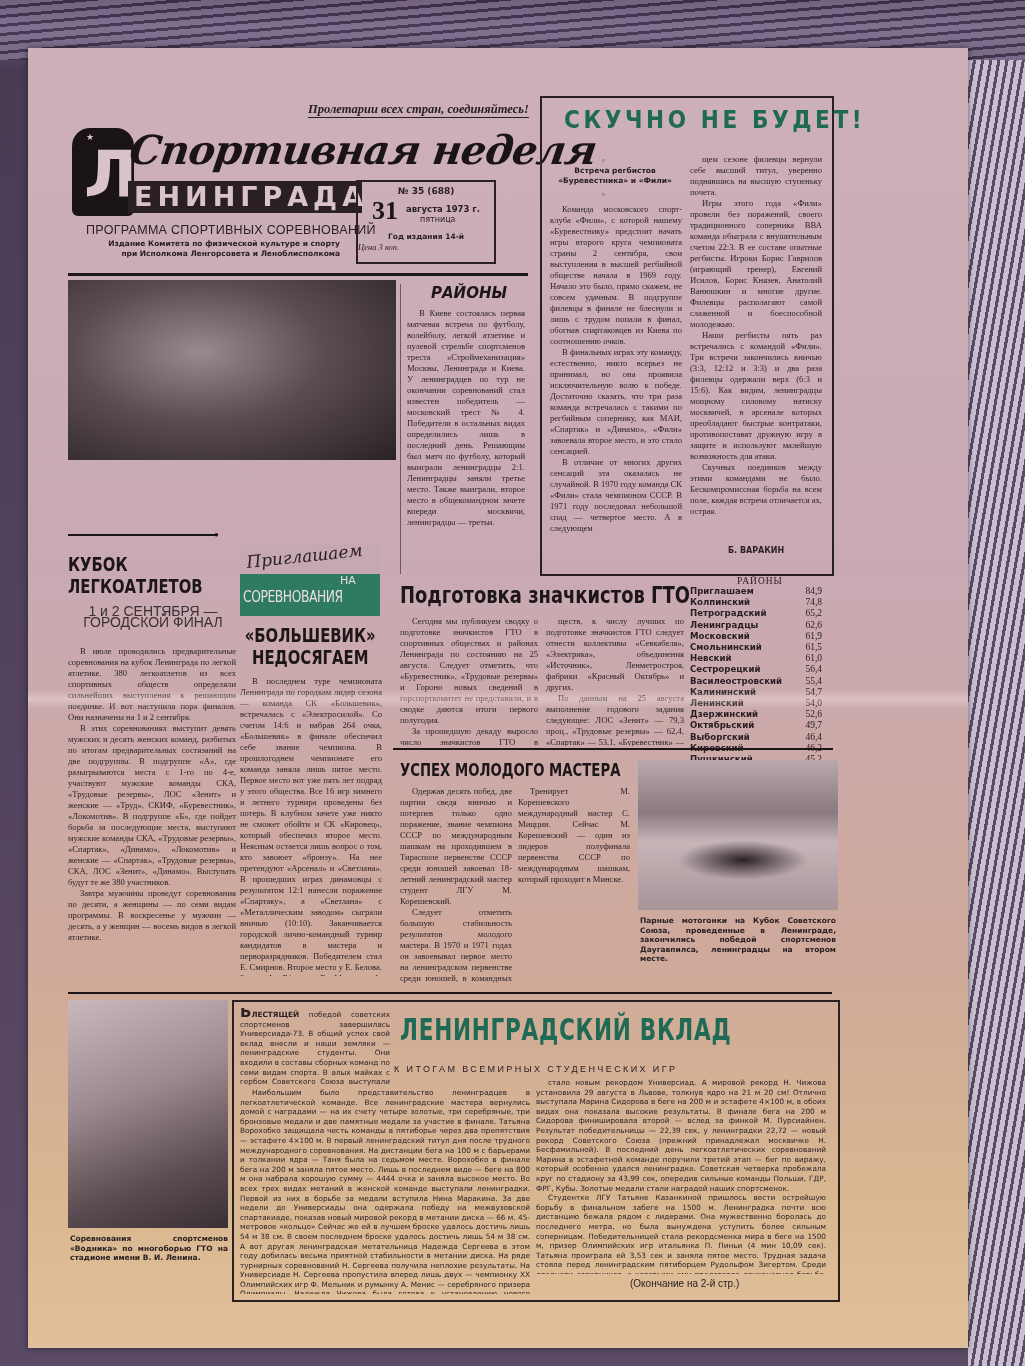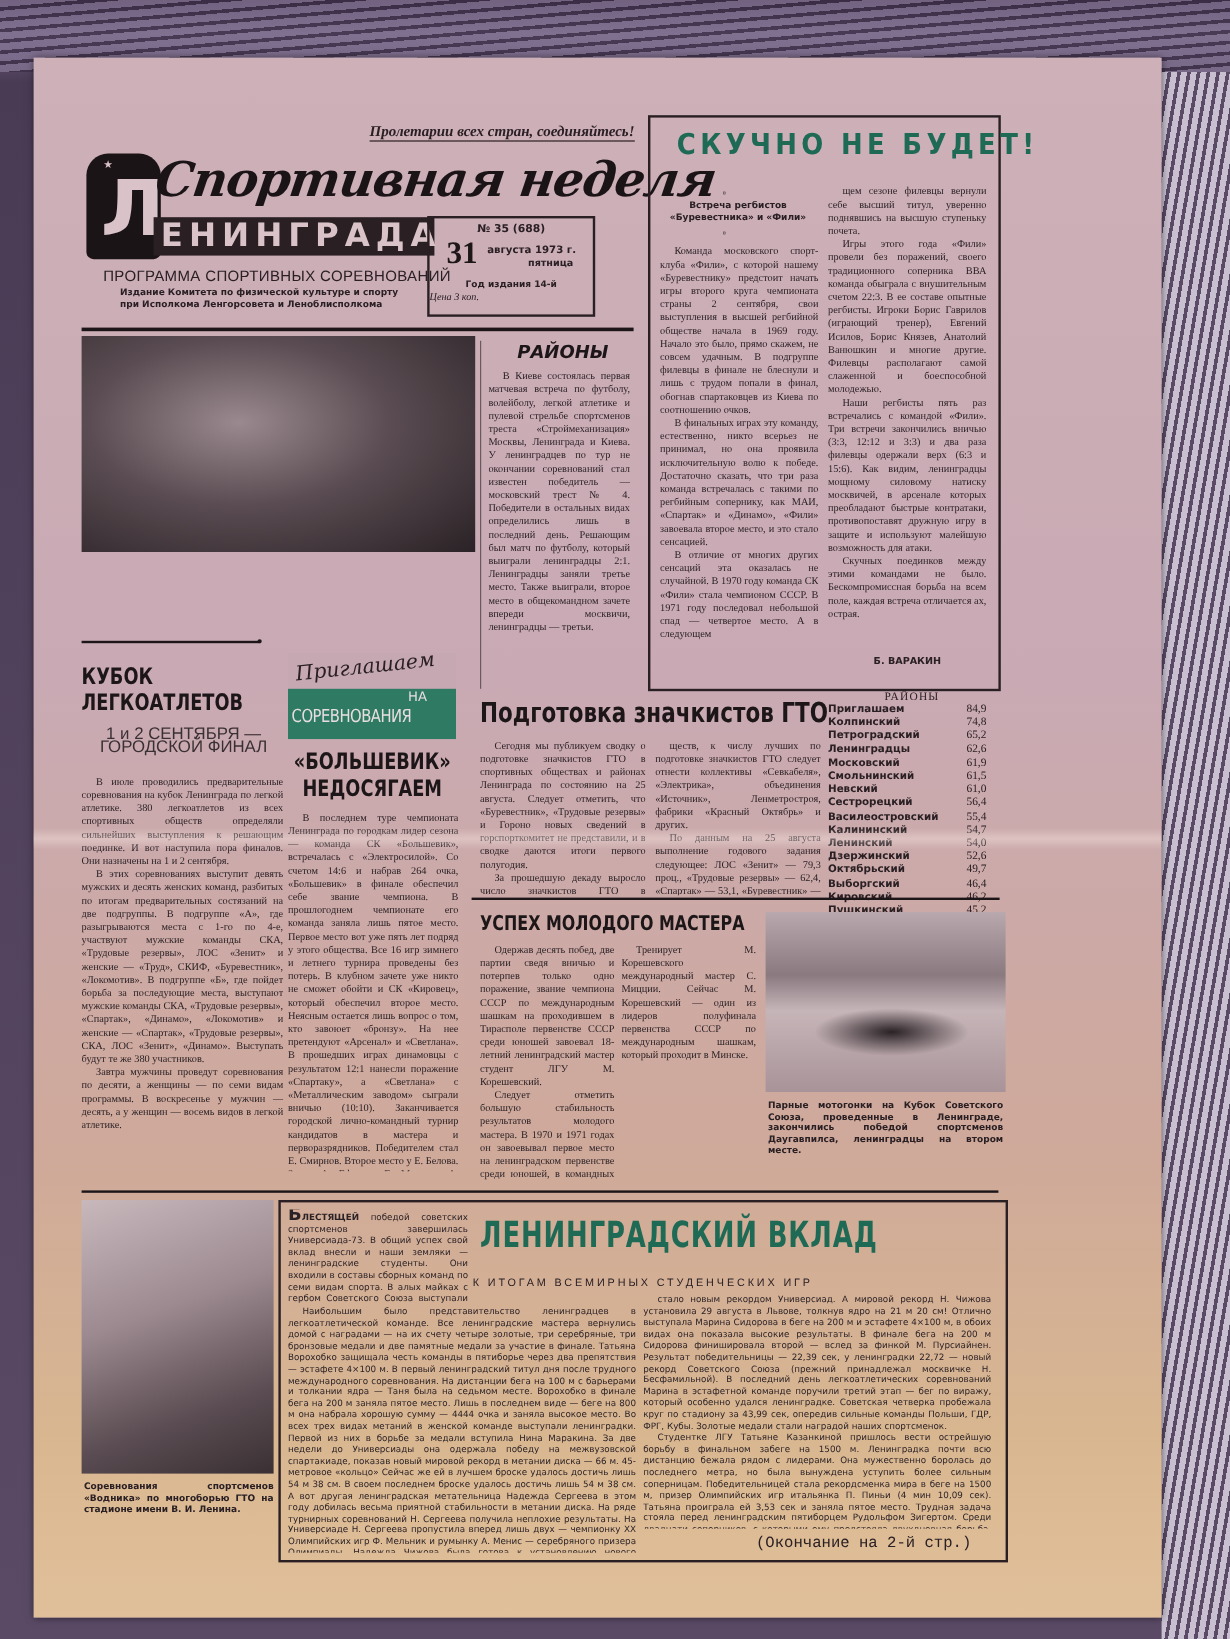--- a/index.html
+++ b/index.html
@@ -47,30 +47,30 @@
   <div class="abs" style="left:280px;top:54px;font-family:'Liberation Serif',serif;font-style:italic;font-weight:bold;font-size:12.5px;color:#2a2024;border-bottom:1.5px solid #2a2024;">Пролетарии всех стран, соединяйтесь!</div>
 
   <div class="abs logo" style="left:44px;top:80px;width:62px;height:88px;">
     <div class="abs" style="left:14px;top:4px;color:#d9c3c8;font-size:9px;">★</div>
     <div class="abs" style="left:12px;top:12px;width:38px;height:70px;color:#d9c3c8;font-family:'DejaVu Sans',sans-serif;font-weight:bold;font-size:64px;line-height:70px;text-align:center;">Л</div>
   </div>
   <div class="abs masthead-script" style="left:102px;top:78px;">Спортивная неделя</div>
   <div class="abs leningrad-band" style="left:100px;top:133px;width:222px;">ЕНИНГРАДА</div>
 
   <div class="abs" style="left:58px;top:175px;font-family:'Liberation Sans',sans-serif;font-size:12.5px;color:#2a2024;letter-spacing:.3px;">ПРОГРАММА СПОРТИВНЫХ СОРЕВНОВАНИЙ</div>
-  <div class="abs" style="left:72px;top:191px;width:240px;text-align:left;font-family:'DejaVu Sans',sans-serif;font-weight:bold;font-size:7.5px;line-height:10px;color:#2a2024;">
+  <div class="abs" style="left:72px;top:191px;width:240px;text-align:right;font-family:'DejaVu Sans',sans-serif;font-weight:bold;font-size:7.5px;line-height:10px;color:#2a2024;">
     <div>Издание Комитета по физической культуре и спорту</div>
     <div>при Исполкома Ленгорсовета и Леноблисполкома</div>
   </div>
 
   <div class="abs box" style="left:328px;top:132px;width:136px;height:80px;">
     <div class="abs" style="left:0;top:4px;width:136px;text-align:center;font-family:'DejaVu Sans',sans-serif;font-weight:bold;font-size:9px;color:#2a2024;">№ 35 (688)</div>
     <div class="abs" style="left:14px;top:14px;font-family:'Liberation Serif',serif;font-weight:bold;font-size:26px;color:#1d1618;">31</div>
     <div class="abs" style="left:48px;top:22px;font-family:'DejaVu Sans',sans-serif;font-weight:bold;font-size:8.5px;color:#2a2024;">августа 1973 г.</div>
-    <div class="abs" style="left:62px;top:33px;font-family:'DejaVu Sans',sans-serif;font-weight:bold;font-size:8px;color:#2a2024;margin-left:20px;">пятница</div>
+    <div class="abs" style="left:62px;top:33px;font-family:'DejaVu Sans',sans-serif;font-weight:normal;font-size:8px;color:#2a2024;">пятница</div>
     <div class="abs" style="left:0;top:50px;width:136px;text-align:center;font-family:'DejaVu Sans',sans-serif;font-weight:bold;font-size:7.5px;color:#2a2024;">Год издания 14-й</div>
     <div class="abs" style="left:0;top:60px;width:136px;text-align:left;font-family:'Liberation Serif',serif;font-style:italic;font-size:8.5px;color:#2a2024;">Цена 3 коп.</div>
   </div>
   <div class="abs heavy-rule" style="left:40px;top:225px;width:460px;height:3px;"></div>
 
   <div class="abs box" style="left:512px;top:48px;width:290px;height:476px;">
     <div class="abs green" style="left:22px;top:8px;font-family:'DejaVu Sans',sans-serif;font-weight:bold;font-size:24px;letter-spacing:4px;transform:scaleX(.9);transform-origin:left top;white-space:nowrap;">СКУЧНО НЕ БУДЕТ!</div>
     <div class="abs" style="left:60px;top:58px;font-size:8px;color:#2a2024;">▫</div>
     <div class="abs" style="left:8px;top:68px;width:130px;text-align:center;font-family:'DejaVu Sans',sans-serif;font-weight:bold;font-size:7.5px;line-height:10px;color:#2a2024;">Встреча регбистов «Буревестника» и «Фили»</div>
     <div class="abs" style="left:60px;top:92px;font-size:8px;color:#2a2024;">▫</div>
@@ -250,17 +250,17 @@
     <div class="abs green" style="left:166px;top:10px;font-family:'DejaVu Sans',sans-serif;font-weight:bold;font-size:30px;transform:scaleX(.72);transform-origin:left top;white-space:nowrap;letter-spacing:1px;">ЛЕНИНГРАДСКИЙ ВКЛАД</div>
     <div class="abs" style="left:160px;top:62px;font-family:'Liberation Sans',sans-serif;font-size:9px;letter-spacing:2.4px;color:#2a2024;white-space:nowrap;">К ИТОГАМ ВСЕМИРНЫХ СТУДЕНЧЕСКИХ ИГР</div>
     <div class="abs col-text" style="left:6px;top:86px;width:290px;height:206px;font-family:'DejaVu Sans',sans-serif;font-size:7.3px;line-height:9.6px;">
       <p>Наибольшим было представительство ленинградцев в легкоатлетической команде. Все ленинградские мастера вернулись домой с наградами — на их счету четыре золотые, три серебряные, три бронзовые медали и две памятные медали за участие в финале. Татьяна Ворохобко защищала честь команды в пятиборье через два препятствия — эстафете 4×100 м. В первый ленинградский титул дня после трудного международного соревнования. На дистанции бега на 100 м с барьерами и толкании ядра — Таня была на седьмом месте. Ворохобко в финале бега на 200 м заняла пятое место. Лишь в последнем виде — беге на 800 м она набрала хорошую сумму — 4444 очка и заняла высокое место. Во всех трех видах метаний в женской команде выступали ленинградки. Первой из них в борьбе за медали вступила Нина Маракина. За две недели до Универсиады она одержала победу на межвузовской спартакиаде, показав новый мировой рекорд в метании диска — 66 м. 45-метровое «кольцо» Сейчас же ей в лучшем броске удалось достичь лишь 54 м 38 см. В своем последнем броске удалось достичь лишь 54 м 38 см. А вот другая ленинградская метательница Надежда Сергеева в этом году добилась весьма приятной стабильности в метании диска. На ряде турнирных соревнований Н. Сергеева получила неплохие результаты. На Универсиаде Н. Сергеева пропустила вперед лишь двух — чемпионку ХХ Олимпийских игр Ф. Мельник и румынку А. Менис — серебряного призера Олимпиады. Надежда Чижова была готова к установлению нового мирового рекорда. Но, к сожалению, небольшая травма, полученная ею на тренировке, не позволила ей быть в полную силу. И все же она выступила бесспорно. Уже в первой попытке она достигла 20 м 82 см, что</p>
     </div>
     <div class="abs col-text" style="left:302px;top:6px;width:290px;height:266px;font-family:'DejaVu Sans',sans-serif;font-size:7.3px;line-height:9.6px;">
       <p style="margin-left:172px;text-indent:0;height:70px;overflow:hidden;"></p>
       <p>стало новым рекордом Универсиад. А мировой рекорд Н. Чижова установила 29 августа в Львове, толкнув ядро на 21 м 20 см! Отлично выступала Марина Сидорова в беге на 200 м и эстафете 4×100 м, в обоих видах она показала высокие результаты. В финале бега на 200 м Сидорова финишировала второй — вслед за финкой М. Пурсиайнен. Результат победительницы — 22,39 сек, у ленинградки 22,72 — новый рекорд Советского Союза (прежний принадлежал москвичке Н. Бесфамильной). В последний день легкоатлетических соревнований Марина в эстафетной команде поручили третий этап — бег по виражу, который особенно удался ленинградке. Советская четверка пробежала круг по стадиону за 43,99 сек, опередив сильные команды Польши, ГДР, ФРГ, Кубы. Золотые медали стали наградой наших спортсменок.</p>
       <p>Студентке ЛГУ Татьяне Казанкиной пришлось вести острейшую борьбу в финальном забеге на 1500 м. Ленинградка почти всю дистанцию бежала рядом с лидерами. Она мужественно боролась до последнего метра, но была вынуждена уступить более сильным соперницам. Победительницей стала рекордсменка мира в беге на 1500 м, призер Олимпийских игр итальянка П. Пиньи (4 мин 10,09 сек). Татьяна проиграла ей 3,53 сек и заняла пятое место. Трудная задача стояла перед ленинградским пятиборцем Рудольфом Зигертом. Среди двадцати соперников, с которыми ему предстояла двухдневная борьба, были такие известные спортсмены, как олимпийский чемпион Николай Авилов, польские атлеты Р. Катус, призер Олимпийских игр и Р. Скворонек, имеющий лучший результат сезона в десятиборье. Наш атлет не спасовал перед знатными противниками. Более того, во втором виде Рудольф по очкам шел впереди. Но лишь неудача в метании копья отодвинула его на четвертое место. Выиграл в десятиборье поляк Скворонек, набравший 7965 очков, занявшим второе место Авилова — 7903 очка, а у Зигерта — 7825 очков и бронзовая медаль.</p>
     </div>
-    <div class="abs" style="left:396px;top:276px;font-family:Liberation Mono, monospace;font-size:13px;color:#2a2024;">(Окончание на 2-й стр.)</div>
+    <div class="abs" style="left:396px;top:276px;font-family:Liberation Sans, sans-serif;font-size:10px;color:#2a2024;">(Окончание на 2-й стр.)</div>
   </div>
 </div>
 
 <div class="fold"></div>
 
 </body></html>

